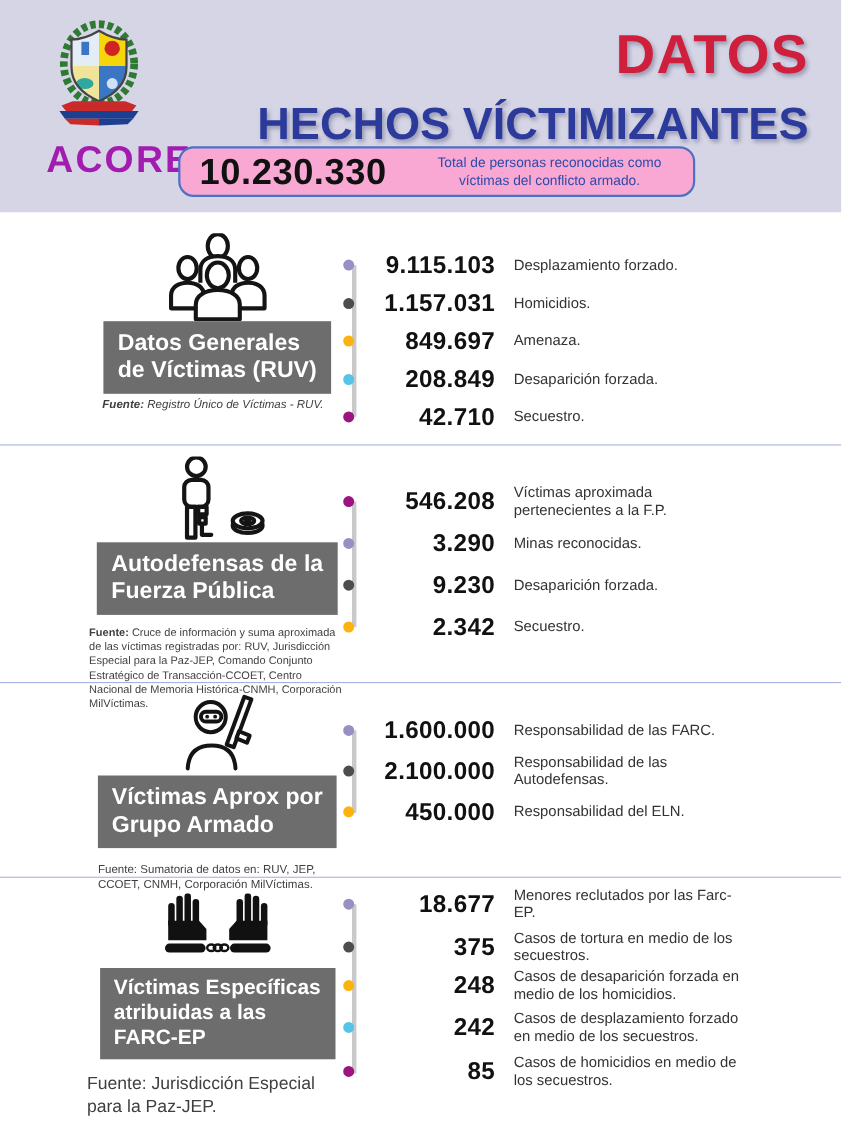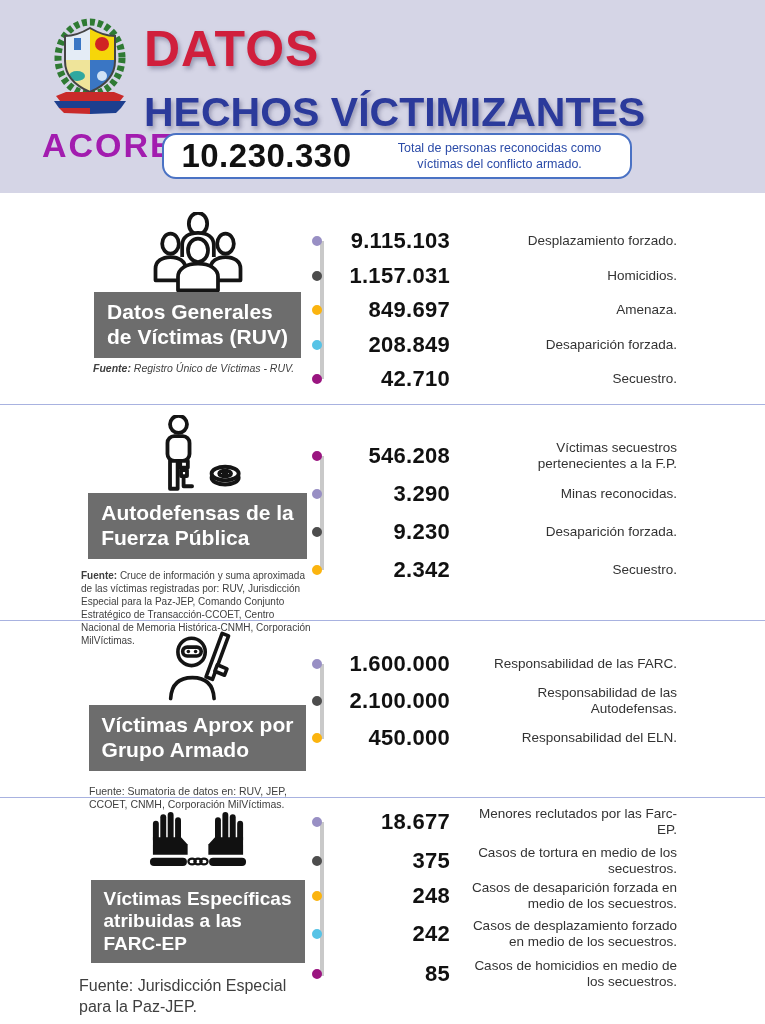--- a/index.html
+++ b/index.html
@@ -3,28 +3,28 @@
 <meta charset="utf-8">
 <style>
   * { margin:0; padding:0; box-sizing:border-box; }
   body { font-family:"Liberation Sans", sans-serif; background:#ffffff; }
   .page { position:relative; width:765px; height:1024px; background:#ffffff; overflow:hidden; }
 
   
   .header { position:absolute; top:0; left:0; width:765px; height:193px; background:#d5d5e6; }
   .logo { position:absolute; left:42px; top:18px; width:115px; text-align:center; }
   .logo-text { font-size:34px; font-weight:700; letter-spacing:2px; color:#a21caf; margin-top:2px; }
-  .titles { position:absolute; left:144px; right:30px; top:24px; text-align:left;
+  .titles { position:absolute; left:162px; right:30px; top:24px; text-align:right;
             font-weight:800; line-height:1.0; }
   .title-red  { font-size:50px; color:#d01f3c; letter-spacing:1px;
                 text-shadow:2px 3px 4px rgba(40,40,80,.35); }
   .title-blue { font-size:41px; color:#2b3a9b; letter-spacing:0px; margin-top:18px;
                 text-shadow:2px 3px 4px rgba(40,40,80,.35); }
   .total-box { position:absolute; left:162px; top:133px; width:470px; height:46px;
-               background:#ffffff; border:2px solid #4a72c4; border-radius:14px;
+               background:#f9a8d4; border:2px solid #4a72c4; border-radius:14px;
                display:flex; align-items:center; }
   .total-value { width:205px; text-align:center; font-size:33px; font-weight:800; color:#111; letter-spacing:0.5px; }
   .total-caption { flex:1; text-align:center; font-size:12.5px; font-weight:400; color:#2b4ba8; line-height:1.3; padding:0 18px; }
 
   
   .sec { position:absolute; left:0; width:765px; }
   .sec.s1 { top:200px; height:204px; }
   .sec.s2 { top:404px; height:216px; border-top:1px solid #a8b2e0; }
   .sec.s3 { top:620px; height:177px; border-top:1px solid #a8b2e0; }
   .sec.s4 { top:797px; height:227px; border-top:1px solid #a8b2e0; }
@@ -59,21 +59,21 @@
   .s4 .row:nth-of-type(4) { min-height:36px; }
   .s4 .row:nth-of-type(5) { min-height:40px; }
   .s4 .row:nth-of-type(6) { min-height:40px; }
 
   .row { position:relative; display:flex; align-items:center; }
   .dot { flex:0 0 auto; width:10px; height:10px; border:5px solid #888; border-radius:50%;
          background:#fff; z-index:2; }
   .num { flex:0 0 auto; width:120px; margin-left:8px; text-align:right;
          font-size:22px; font-weight:800; color:#111; letter-spacing:0.3px; }
   .lbl { margin-left:17px; width:210px; font-size:13.5px; font-weight:500;
-         color:#333; line-height:1.18;text-align:right; }
+         color:#333; line-height:1.18; }
 
   svg { display:block; }
 </style>
 </head>
 <body>
 
 <div class="page">
 
   <div class="header">
     <div class="logo">
@@ -180,21 +180,21 @@
       </div>
       <div class="gray-box">Autodefensas de la
 Fuerza Pública</div>
       <div class="fuente"><span class="fl">Fuente:</span><span> Cruce de información y suma aproximada de las víctimas registradas por: RUV, Jurisdicción Especial para la Paz-JEP, Comando Conjunto Estratégico de Transacción-CCOET, Centro Nacional de Memoria Histórica-CNMH, Corporación MilVíctimas.</span></div>
     </div>
     <div class="timeline">
       <div class="tl-line"></div>
       <div class="row">
           <span class="dot" style="border-color: rgb(154, 21, 128);"></span>
           <span class="num">546.208</span>
-          <span class="lbl">Víctimas secuestros pertenecientes a la F.P.</span>
+          <span class="lbl">Víctimas aproximada pertenecientes a la F.P.</span>
         </div>
       <div class="row">
           <span class="dot" style="border-color: rgb(152, 143, 196);"></span>
           <span class="num">3.290</span>
           <span class="lbl">Minas reconocidas.</span>
         </div>
       <div class="row">
           <span class="dot" style="border-color: rgb(77, 77, 77);"></span>
           <span class="num">9.230</span>
           <span class="lbl">Desaparición forzada.</span>
@@ -286,21 +286,21 @@
           <span class="lbl">Menores reclutados por las Farc-EP.</span>
         </div>
       <div class="row">
           <span class="dot" style="border-color: rgb(77, 77, 77);"></span>
           <span class="num">375</span>
           <span class="lbl">Casos de tortura en medio de los secuestros.</span>
         </div>
       <div class="row">
           <span class="dot" style="border-color: rgb(251, 180, 15);"></span>
           <span class="num">248</span>
-          <span class="lbl">Casos de desaparición forzada en medio de los secuestros.</span>
+          <span class="lbl">Casos de desaparición forzada en medio de los homicidios.</span>
         </div>
       <div class="row">
           <span class="dot" style="border-color: rgb(87, 195, 230);"></span>
           <span class="num">242</span>
           <span class="lbl">Casos de desplazamiento forzado en medio de los secuestros.</span>
         </div>
       <div class="row">
           <span class="dot" style="border-color: rgb(154, 21, 128);"></span>
           <span class="num">85</span>
           <span class="lbl">Casos de homicidios en medio de los secuestros.</span>

